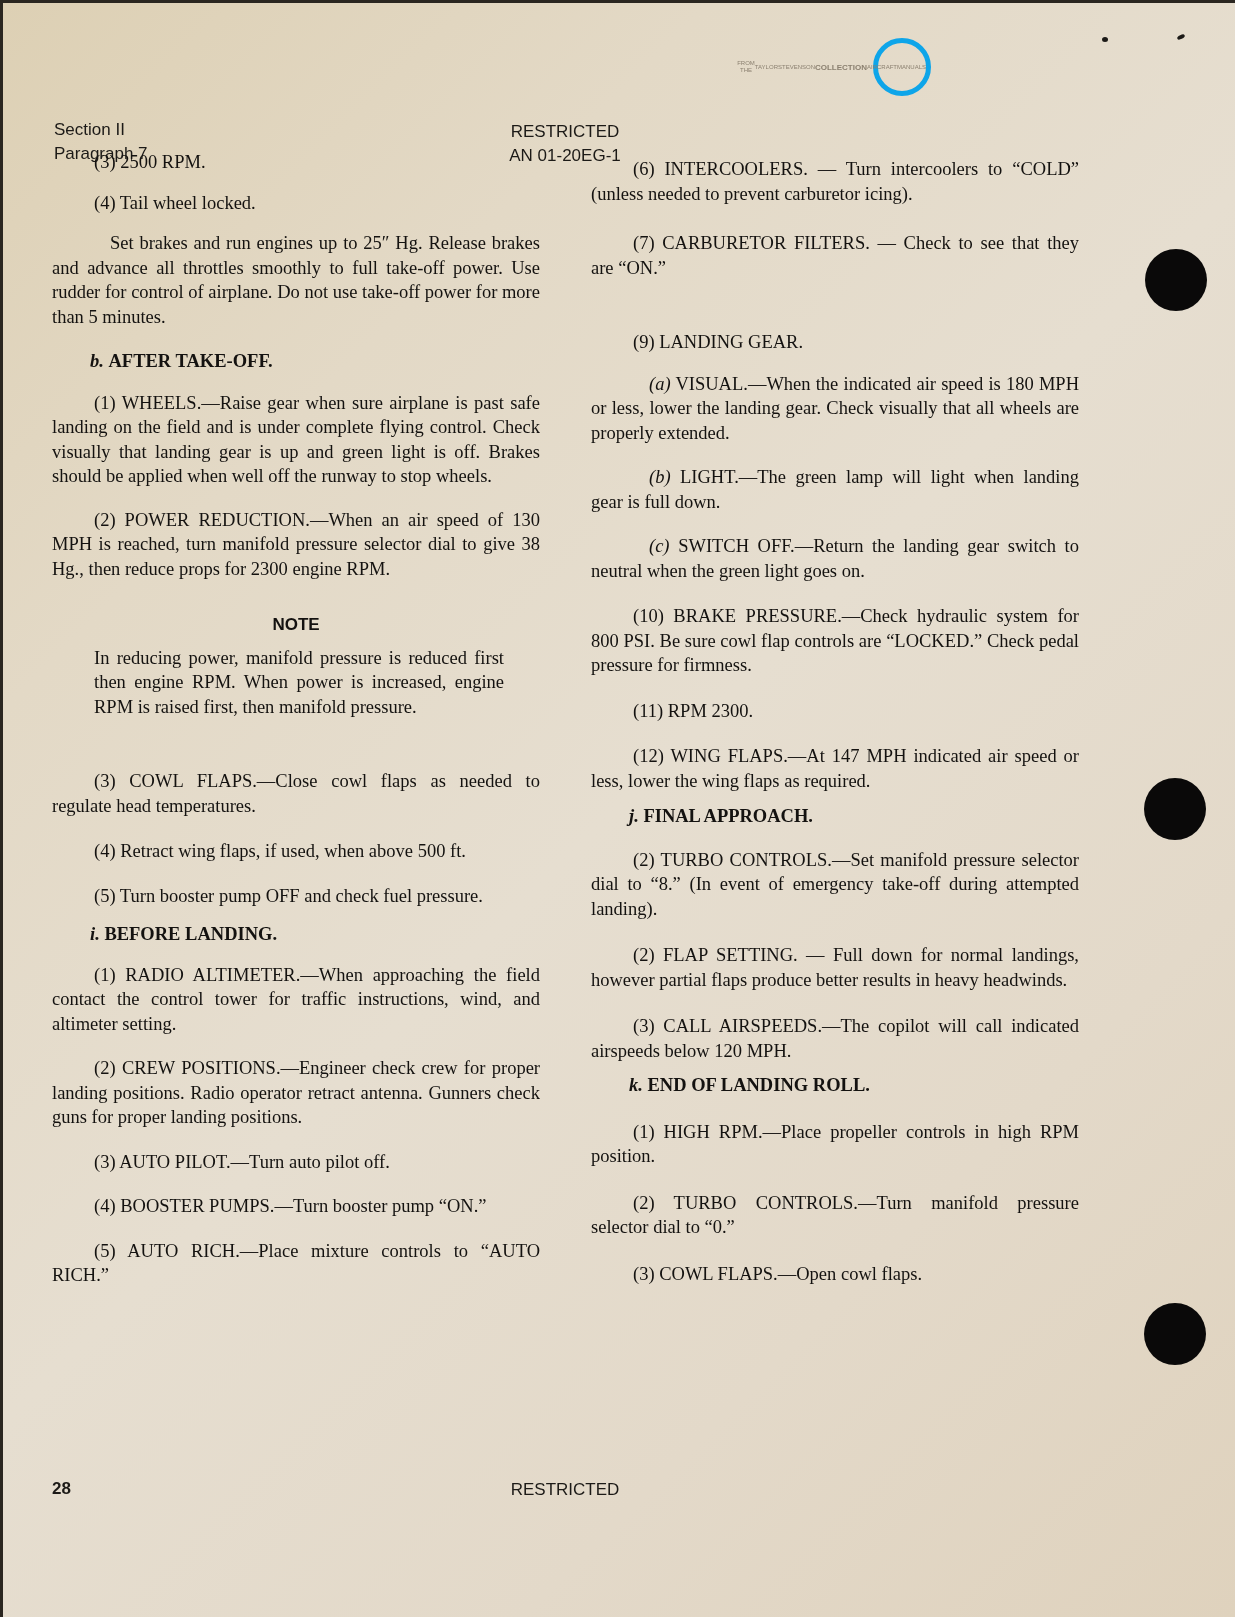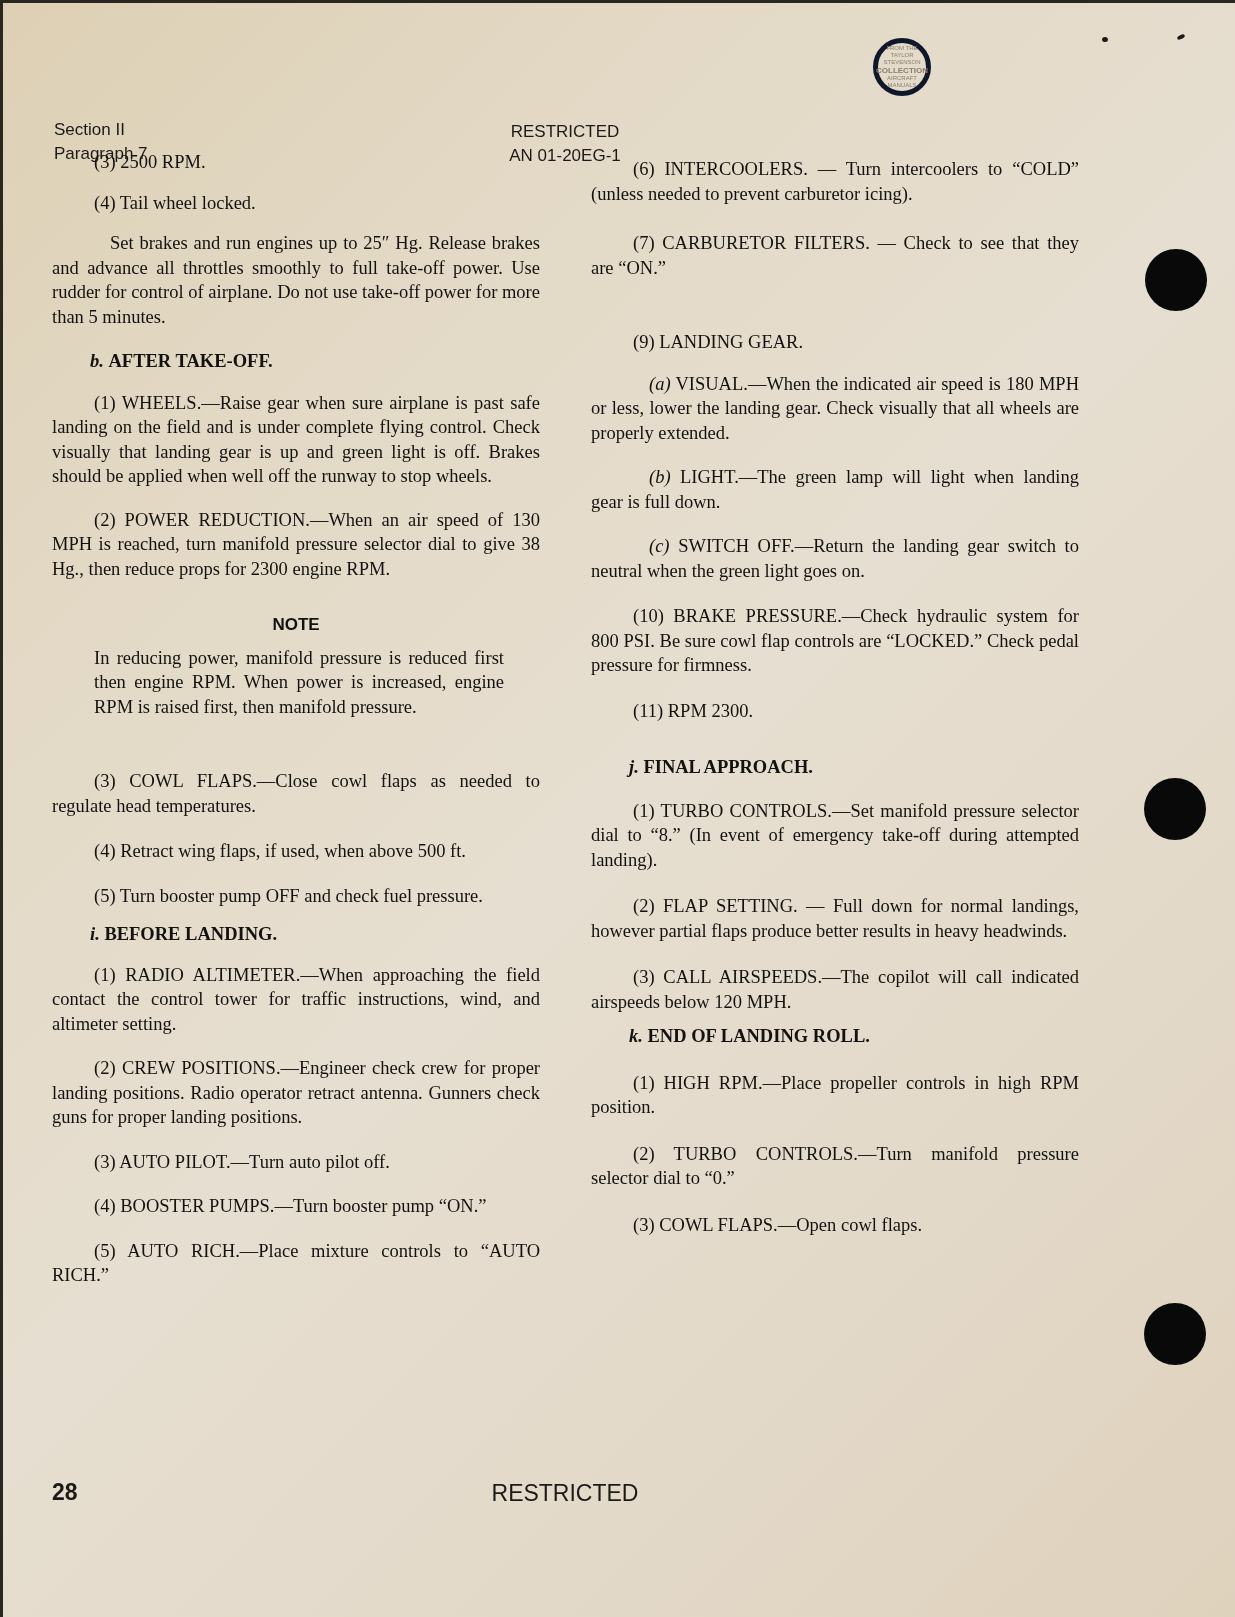--- a/index.html
+++ b/index.html
@@ -9,38 +9,38 @@
     color: #141210;
     font-family: "Liberation Serif", serif;
   }
   .edge-top { position:absolute; left:0; top:0; width:1235px; height:3px; background:#2a2620; }
   .edge-left { position:absolute; left:0; top:0; width:3px; height:1617px; background:#2a2620; }
   .hdr { position:absolute; font-family:"Liberation Sans", sans-serif; font-size:17px; line-height:24px; color:#1c1a17;margin-top:40px; }
   .hdr-left { left:54px; top:78px; }
   .hdr-center { left:470px; top:80px; width:190px; text-align:center; }
   .stamp {
     position:absolute; left:873px; top:38px; width:58px; height:58px; border-radius:50%;
-    border:5px solid #0f172a; box-sizing:border-box; color:#8b8070;
+    border:5px solid #0ea5e9; box-sizing:border-box; color:#8b8070;
     font-family:"Liberation Sans", sans-serif; text-align:center; font-size:6px; line-height:7px;
-    display:flex; flex-direction:column; justify-content:center; align-items:center;
+    display:flex; justify-content:flex-end; align-items:center;
   }
   .stamp .big { font-size:8px; font-weight:bold; line-height:9px; }
   .speck { position:absolute; background:#1c1a17; border-radius:50%; }
   .col { position:absolute; width:488px; font-size:18.5px; line-height:24.5px; text-align:justify; }
   .col-left { left:52px; top:150px; }
   .col-right { left:591px; top:157px; }
   .p { margin:0; }
   .indent { text-indent:42px; }
   .indent2 { text-indent:58px; }
   .head { margin:0; padding-left:38px; font-weight:normal; font-size:18.5px; }
   .head i { font-weight:bold; }
   .note-title { font-family:"Liberation Sans", sans-serif; font-weight:bold; font-size:17px; text-align:center; margin:0; }
   .note-body { margin:0 36px 0 42px; text-align:justify; }
   .hole { position:absolute; width:62px; height:62px; border-radius:50%; background:#0a0909; }
-  .ftr { position:absolute; font-family:"Liberation Sans", sans-serif; font-size:23px; font-weight:bold; color:#1c1a17; }
+  .ftr { position:absolute; font-family:"Liberation Sans", sans-serif; font-size:17px; font-weight:bold; color:#1c1a17; }
   .ftr-page { left:52px; top:1479px; }
   .ftr-center { left:470px; top:1480px; width:190px; text-align:center; font-weight:normal; }
 </style>
 </head>
 <body>
 
 <div class="edge-top"></div>
 <div class="edge-left"></div>
 
 <div class="hdr hdr-left">
@@ -111,24 +111,25 @@
   <p class="p indent2"><i>(a)</i> <span>VISUAL.—When the indicated air speed is 180 MPH or less, lower the landing gear. Check visually that all wheels are properly extended.</span></p>
   <div style="height:20px"></div>
   <p class="p indent2"><i>(b)</i> <span>LIGHT.—The green lamp will light when landing gear is full down.</span></p>
   <div style="height:20px"></div>
   <p class="p indent2"><i>(c)</i> <span>SWITCH OFF.—Return the landing gear switch to neutral when the green light goes on.</span></p>
   <div style="height:21px"></div>
   <p class="p indent">(10)  BRAKE PRESSURE.—Check hydraulic system for 800 PSI.  Be sure cowl flap controls are “LOCKED.” Check pedal pressure for firmness.</p>
   <div style="height:21px"></div>
   <p class="p indent">(11)  RPM 2300.</p>
   <div style="height:21px"></div>
+  <p class="p indent">(12)  WING FLAPS.—At 147 MPH indicated air speed or less, lower the wing flaps as required.</p>
   <div style="height:11px"></div>
   <p class="head"><i>j.</i> <span style="font-weight:bold">FINAL APPROACH.</span></p>
   <div style="height:19px"></div>
-  <p class="p indent">(1)  TURBO CONTROLS.—Set manifold pressure selector dial to “8.” (In event of emergency take-off during attempted landing).</p>
+  <p class="p indent">(2)  TURBO CONTROLS.—Set manifold pressure selector dial to “8.” (In event of emergency take-off during attempted landing).</p>
   <div style="height:22px"></div>
   <p class="p indent">(2)  FLAP SETTING. — Full down for normal landings, however partial flaps produce better results in heavy headwinds.</p>
   <div style="height:22px"></div>
   <p class="p indent">(3)  CALL AIRSPEEDS.—The copilot will call indicated airspeeds below 120 MPH.</p>
   <div style="height:10px"></div>
   <p class="head"><i>k.</i> <span style="font-weight:bold">END OF LANDING ROLL.</span></p>
   <div style="height:22px"></div>
   <p class="p indent">(1)  HIGH RPM.—Place propeller controls in high RPM position.</p>
   <div style="height:22px"></div>
   <p class="p indent">(2)  TURBO CONTROLS.—Turn manifold pressure selector dial to “0.”</p>

